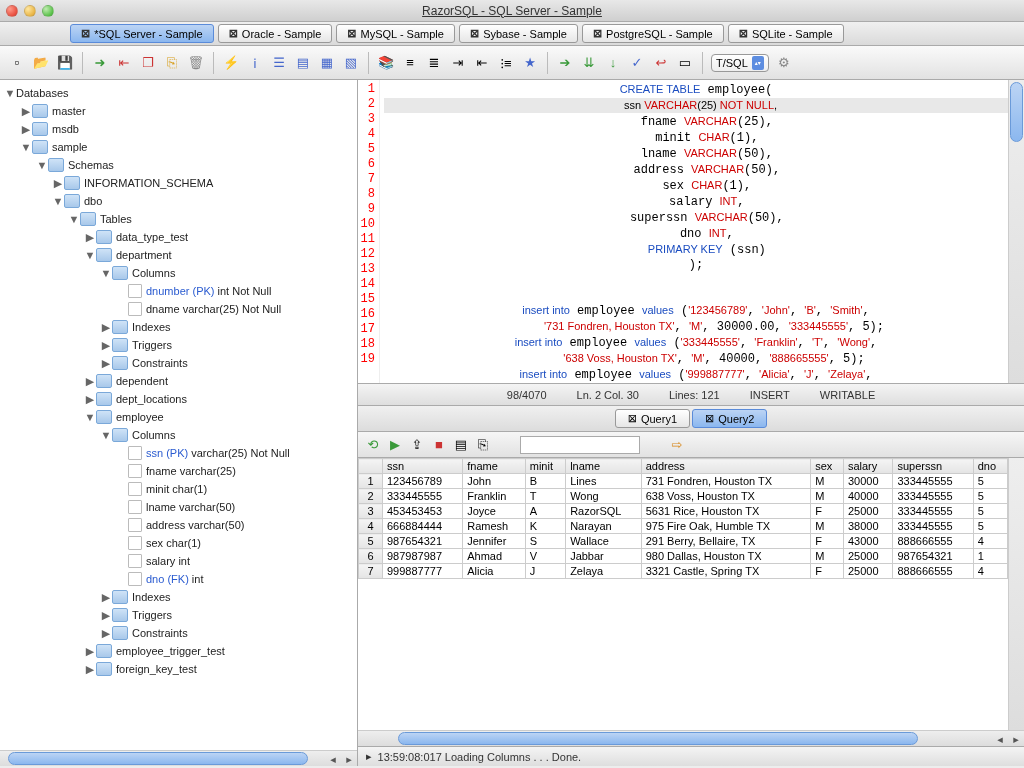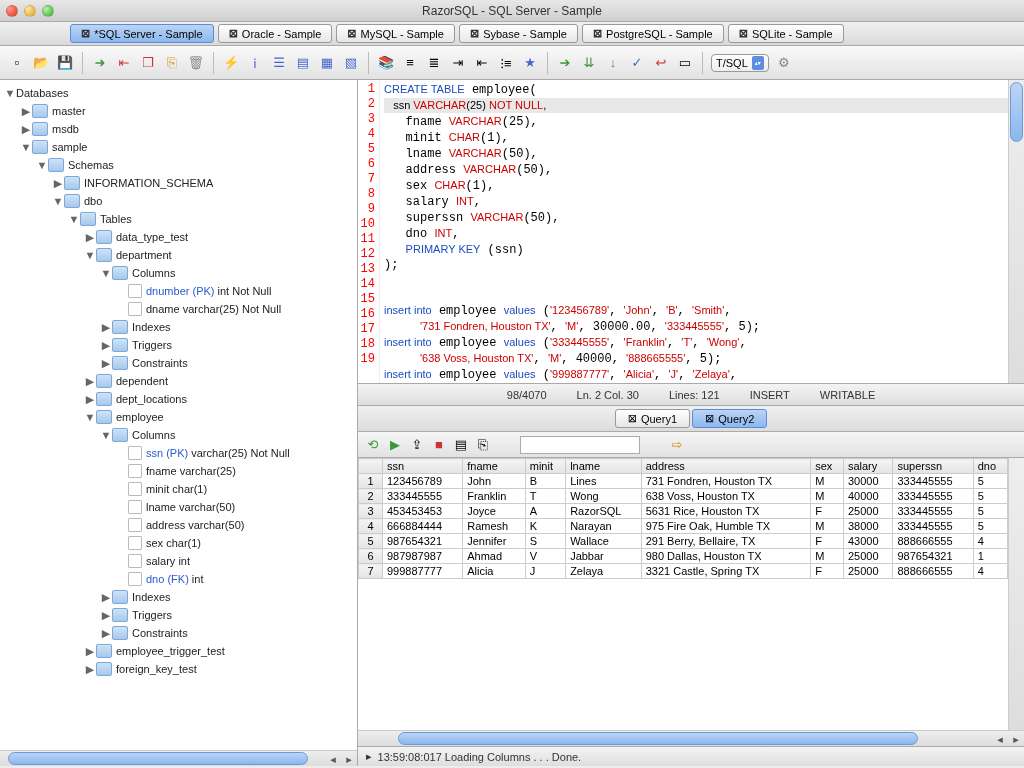--- a/index.html
+++ b/index.html
@@ -3,21 +3,21 @@
 <meta charset="utf-8">
 <style>
 * { margin: 0; padding: 0; box-sizing: border-box; font-family: "Lucida Grande", Arial, sans-serif; font-size: 11px; }
 body { background: #ededed; width: 1024px; height: 768px; overflow: hidden; }
 .titlebar { height: 22px; background: linear-gradient(#e8e8e8,#cfcfcf); border-bottom: 1px solid #aaa; display: flex; align-items: center; padding: 0 6px; position: relative; }
 .traffic { display: flex; gap: 6px; }
 .light { width: 12px; height: 12px; border-radius: 50%; border: 1px solid #8884; }
 .red { background: radial-gradient(circle at 30% 30%, #ff9a8a, #e03020); }
 .yellow { background: radial-gradient(circle at 30% 30%, #ffe7a0, #e0a020); }
 .green { background: radial-gradient(circle at 30% 30%, #c0ecb0, #30b020); }
-.title { position: absolute; left: 0; right: 0; text-align: center; font-size: 12px; color: #333; pointer-events: none; }
+.title { position: absolute; left: 0; right: 0; text-align: center; font-size: 12px; color: #333; pointer-events: none; text-decoration: underline; }
 .tabbar { height: 24px; background: linear-gradient(#f0f0f0,#dadada); display: flex; gap: 4px; padding: 2px 70px; border-bottom: 1px solid #aaa; }
 .tab { display: flex; align-items: center; gap: 4px; padding: 2px 10px; border: 1px solid #999; border-radius: 3px; background: linear-gradient(#fff,#e6e6e6); cursor: pointer; }
 .tab.active { background: linear-gradient(#bcd4f4,#8bb7ef); border-color: #5a8bd9; }
 .tab .x { font-weight: bold; color: #333; }
 .toolbar { height: 34px; background: linear-gradient(#fafafa,#e2e2e2); border-bottom: 1px solid #aaa; display: flex; align-items: center; padding: 0 8px; gap: 6px; }
 .tbtn { width: 18px; height: 18px; display: flex; align-items: center; justify-content: center; cursor: pointer; font-size: 13px; }
 .tsep { width: 1px; height: 22px; background: #bbb; margin: 0 2px; }
 .tsel { border: 1px solid #999; border-radius: 4px; background: linear-gradient(#fff,#eee); padding: 1px 4px; display: flex; align-items: center; gap: 4px; }
 .tsel .stp { width: 12px; height: 14px; background: #5d8de0; border-radius: 2px; display:flex; flex-direction:column; align-items:center; justify-content:center; font-size:6px; color:#fff; }
 .main { display: flex; height: 686px; }
@@ -25,21 +25,21 @@
 .treewrap { flex: 1; overflow: hidden; padding: 4px 0 0 4px; }
 .tree { font-size: 11px; color: #222; }
 .tree .row { display: flex; align-items: center; height: 18px; white-space: nowrap; cursor: pointer; }
 .tree .tw { width: 12px; color: #666; display: inline-block; text-align: center; }
 .tree .fold { width: 16px; height: 14px; background: linear-gradient(#cfe3f7,#a8c8ea); border: 1px solid #7aa8d9; border-radius: 2px; margin-right: 4px; }
 .tree .file { width: 14px; height: 14px; background: #fff; border: 1px solid #bbb; border-radius: 1px; margin-right: 4px; }
 .tree .blue { color: #2a5bd0; }
 .right { flex: 1; display: flex; flex-direction: column; }
 .editor { flex: 0 0 304px; display: flex; background: #fff; border-bottom: 1px solid #aaa; overflow:hidden; }
 .gutter { width: 22px; background: #fff; color: red; text-align: right; padding: 2px 4px 0 0; font-family: "Courier New", monospace; font-size: 12px; line-height: 15px; border-right:1px solid #eee; }
-.code { flex: 1; font-family: "Courier New", monospace; font-size: 12px; line-height: 15px; padding: 2px 0 0 4px; white-space: pre; overflow:hidden; }
+.code { flex: 1; font-family: "Courier New", monospace; font-size: 12px; line-height: 15px; padding: 2px 0 0 4px; white-space: pre; overflow:hidden;text-align:center; }
 .code .kw { color: #1a4cc0; }
 .code .ty { color: #c00; }
 .code .str { color: #c00; }
 .code .bl { color: #1a4cc0; }
 .code .hl { background: #e8e8e8; display:inline-block; width:100%; }
 .evscroll { width: 16px; background: linear-gradient(#eee,#ddd); border-left:1px solid #ccc; position:relative; }
 .evscroll .thumb { position:absolute; left:1px; right:1px; top:2px; height:60px; background:linear-gradient(#bcd4f4,#8bb7ef); border:1px solid #6a9ad9; border-radius:7px; }
 .statusbar { height: 22px; background: linear-gradient(#f4f4f4,#dedede); border-bottom: 1px solid #aaa; display: flex; align-items: center; padding: 0 12px; gap: 30px; color: #333; justify-content:center; }
 .qtabs { height: 26px; background: linear-gradient(#f0f0f0,#dcdcdc); display: flex; align-items: center; justify-content: center; gap: 2px; border-bottom: 1px solid #aaa; }
 .qtab { display: flex; align-items: center; gap: 4px; padding: 2px 12px; border: 1px solid #999; border-radius: 3px; background: linear-gradient(#fff,#e6e6e6); cursor: pointer; }

